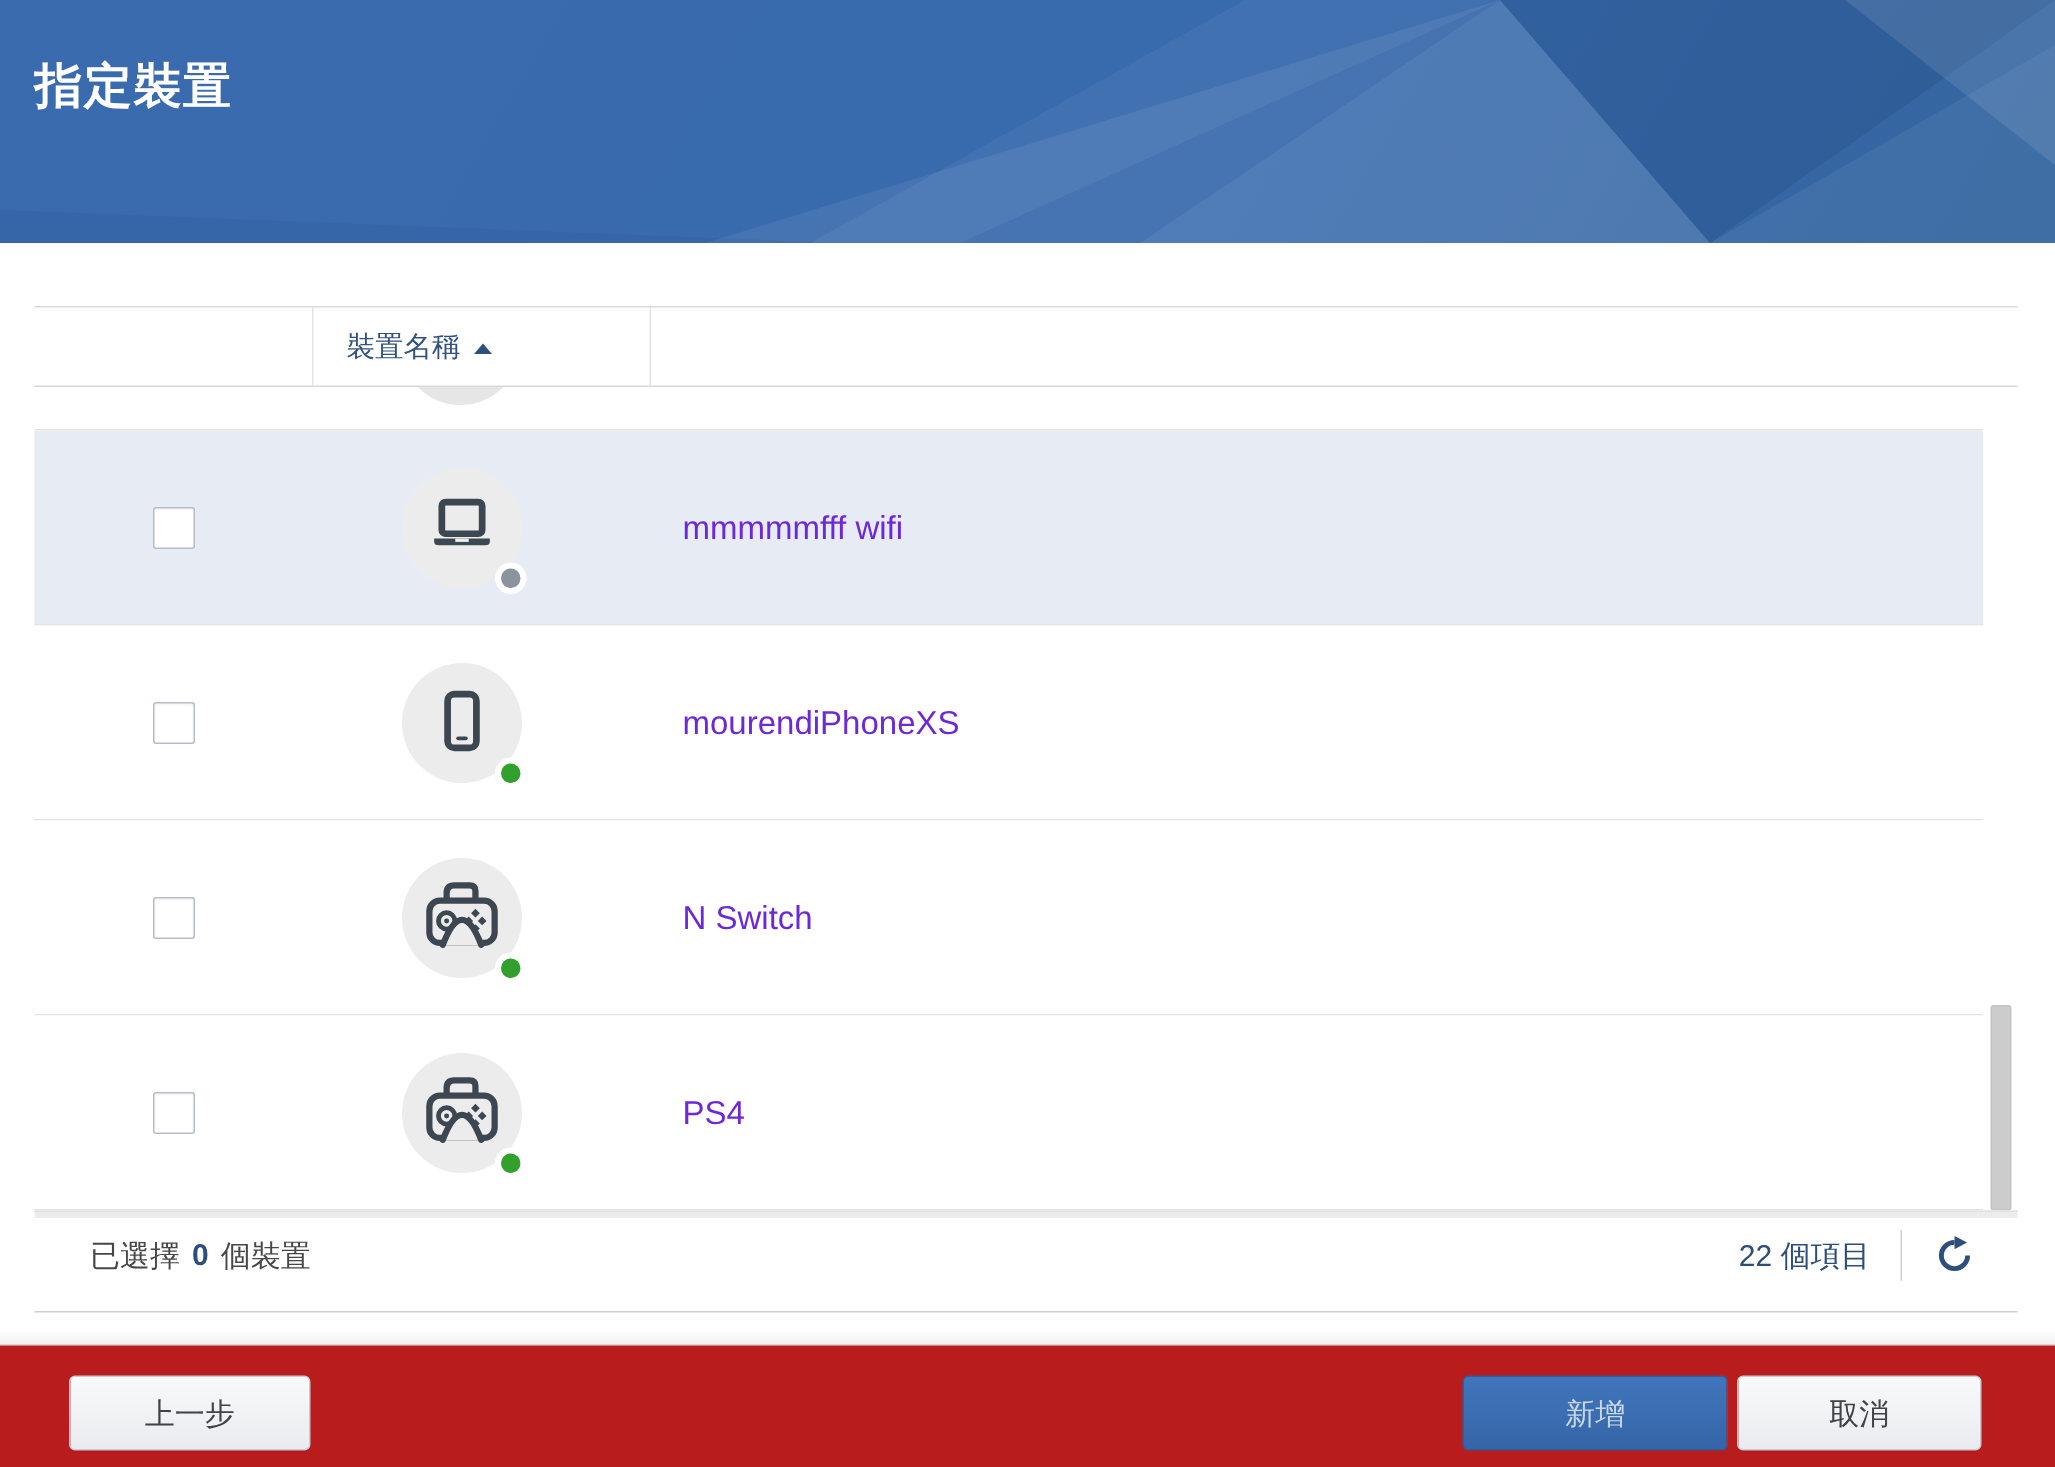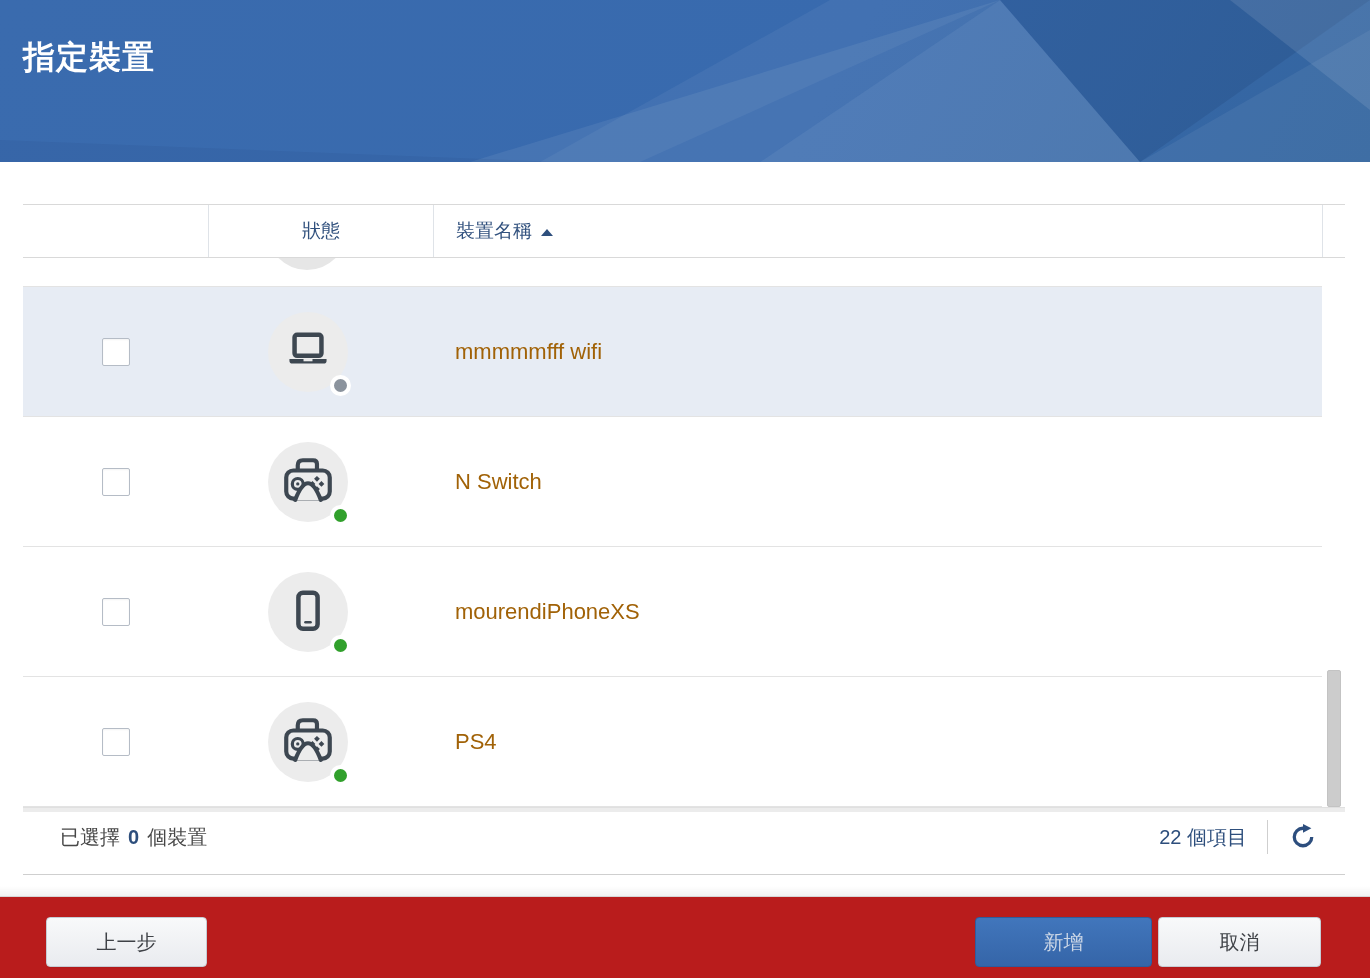--- a/index.html
+++ b/index.html
@@ -27,21 +27,21 @@
 
   
   .rows { position:absolute; left:23px; top:258px; width:1299px; }
   .row-stub { position:relative; height:29px; overflow:hidden; border-bottom:1px solid #e3e3e3; background:#fff; }
   .row-stub .arc { position:absolute; left:244px; top:-68px; width:80px; height:80px;
                    border-radius:50%; background:#e6e6e6; }
   .t-row { display:grid; grid-template-columns:185px 225px 1fr; height:130px; align-items:center;
            background:#fff; border-bottom:1px solid #e3e3e3; cursor:pointer; }
   .t-row.selected { background:#e7ecf4; }
   .cell { display:flex; align-items:center; justify-content:center; height:100%; }
-  .cell.name-cell { justify-content:flex-start; padding-left:22px; font-size:22px; color:#a16207; }
+  .cell.name-cell { justify-content:flex-start; padding-left:22px; font-size:22px; color:#6d28d9; }
   .checkbox { width:28px; height:28px; background:#fff; border:1px solid #b5bcc6; border-radius:2px;
               box-shadow:inset 0 1px 2px rgba(0,0,0,0.05); }
   .icon-circle { position:relative; width:80px; height:80px; border-radius:50%; background:#ececec;
                  display:flex; align-items:center; justify-content:center; transform:translateX(-13px); }
   .device-svg { width:64px; height:64px; }
   .status-dot { position:absolute; right:-3px; bottom:-4px; width:21px; height:21px;
                 border-radius:50%; border:4px solid #fff; }
   .status-dot.online { background:#31a02c; }
   .status-dot.offline { background:#8b939d; }
 
@@ -91,23 +91,20 @@
       <polygon points="1140,162 1370,30 1370,162" fill="rgba(255,255,255,0.06)"></polygon>
       <polygon points="1230,0 1370,0 1370,110" fill="rgba(255,255,255,0.10)"></polygon>
       <polygon points="0,140 560,162 0,162" fill="rgba(0,20,60,0.05)"></polygon>
       <polygon points="830,0 1000,0 640,162 540,162" fill="rgba(255,255,255,0.05)"></polygon>
     </svg>
     <div class="banner-title">指定裝置</div>
   </div>
 
   <div class="table-header">
     <div class="th-cell"></div>
-    <div class="th-cell th-status">
-      <span>狀態</span>
-    </div>
     <div class="th-cell th-device">
       <span>裝置名稱</span>
       <span class="sort-asc"></span>
     </div>
     <div class="th-cell th-spacer"></div>
   </div>
 
   <div class="rows">
     <div class="row-stub">
       <div class="arc"></div>
@@ -123,20 +120,39 @@
           <rect x="29" y="23" width="42" height="33" rx="4" fill="none" stroke="#3d4751" stroke-width="7"></rect>
           <path d="M21 61 h58 v3 q0 4 -5 4 h-48 q-5 0 -5 -4 z" fill="#3d4751"></path>
           <rect x="43" y="61" width="14" height="3.5" fill="#ececec"></rect>
         </svg>
 
         <span class="status-dot offline"></span>
       </span>
     </div>
     <div class="cell name-cell">
       <span class="device-name">mmmmmfff wifi</span>
+    </div>
+  </div>
+        <div class="t-row">
+    <div class="cell">
+      <span class="checkbox"></span>
+    </div>
+    <div class="cell">
+      <span class="icon-circle">
+
+        <svg class="device-svg" viewBox="0 0 100 100">
+          <rect x="35" y="20" width="30" height="56" rx="7" fill="none" stroke="#3d4751" stroke-width="7"></rect>
+          <line x1="46" y1="66" x2="54" y2="66" stroke="#3d4751" stroke-width="4" stroke-linecap="round"></line>
+        </svg>
+
+        <span class="status-dot online"></span>
+      </span>
+    </div>
+    <div class="cell name-cell">
+      <span class="device-name">mourendiPhoneXS</span>
     </div>
   </div>
         <div class="t-row">
     <div class="cell">
       <span class="checkbox"></span>
     </div>
     <div class="cell">
       <span class="icon-circle">
 
         <svg class="device-svg" viewBox="0 0 100 100">
@@ -149,39 +165,20 @@
           <rect x="-3.2" y="-3.2" width="6.4" height="6.4" fill="#3d4751" transform="translate(64 45) rotate(45)"></rect>
           <rect x="-3.2" y="-3.2" width="6.4" height="6.4" fill="#3d4751" transform="translate(57 53) rotate(45)"></rect>
           <rect x="-3.2" y="-3.2" width="6.4" height="6.4" fill="#3d4751" transform="translate(71 53) rotate(45)"></rect>
           <rect x="-3.2" y="-3.2" width="6.4" height="6.4" fill="#3d4751" transform="translate(64 61) rotate(45)"></rect>
         </svg>
         <span class="status-dot online"></span>
       </span>
     </div>
     <div class="cell name-cell">
       <span class="device-name">N Switch</span>
-    </div>
-  </div>
-        <div class="t-row">
-    <div class="cell">
-      <span class="checkbox"></span>
-    </div>
-    <div class="cell">
-      <span class="icon-circle">
-
-        <svg class="device-svg" viewBox="0 0 100 100">
-          <rect x="35" y="20" width="30" height="56" rx="7" fill="none" stroke="#3d4751" stroke-width="7"></rect>
-          <line x1="46" y1="66" x2="54" y2="66" stroke="#3d4751" stroke-width="4" stroke-linecap="round"></line>
-        </svg>
-
-        <span class="status-dot online"></span>
-      </span>
-    </div>
-    <div class="cell name-cell">
-      <span class="device-name">mourendiPhoneXS</span>
     </div>
   </div>
         <div class="t-row">
     <div class="cell">
       <span class="checkbox"></span>
     </div>
     <div class="cell">
       <span class="icon-circle">
 
         <svg class="device-svg" viewBox="0 0 100 100">

